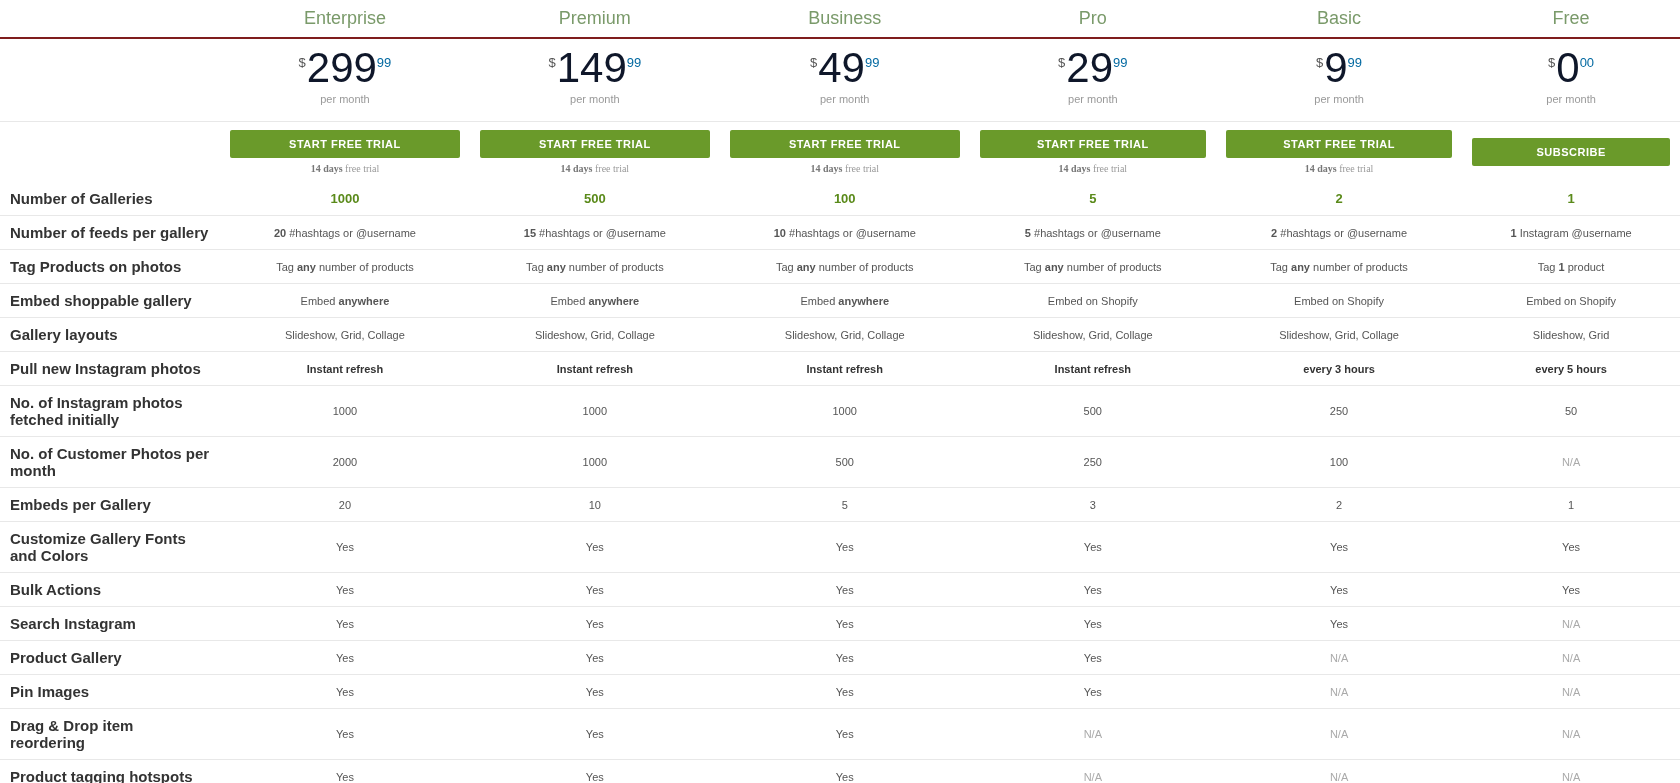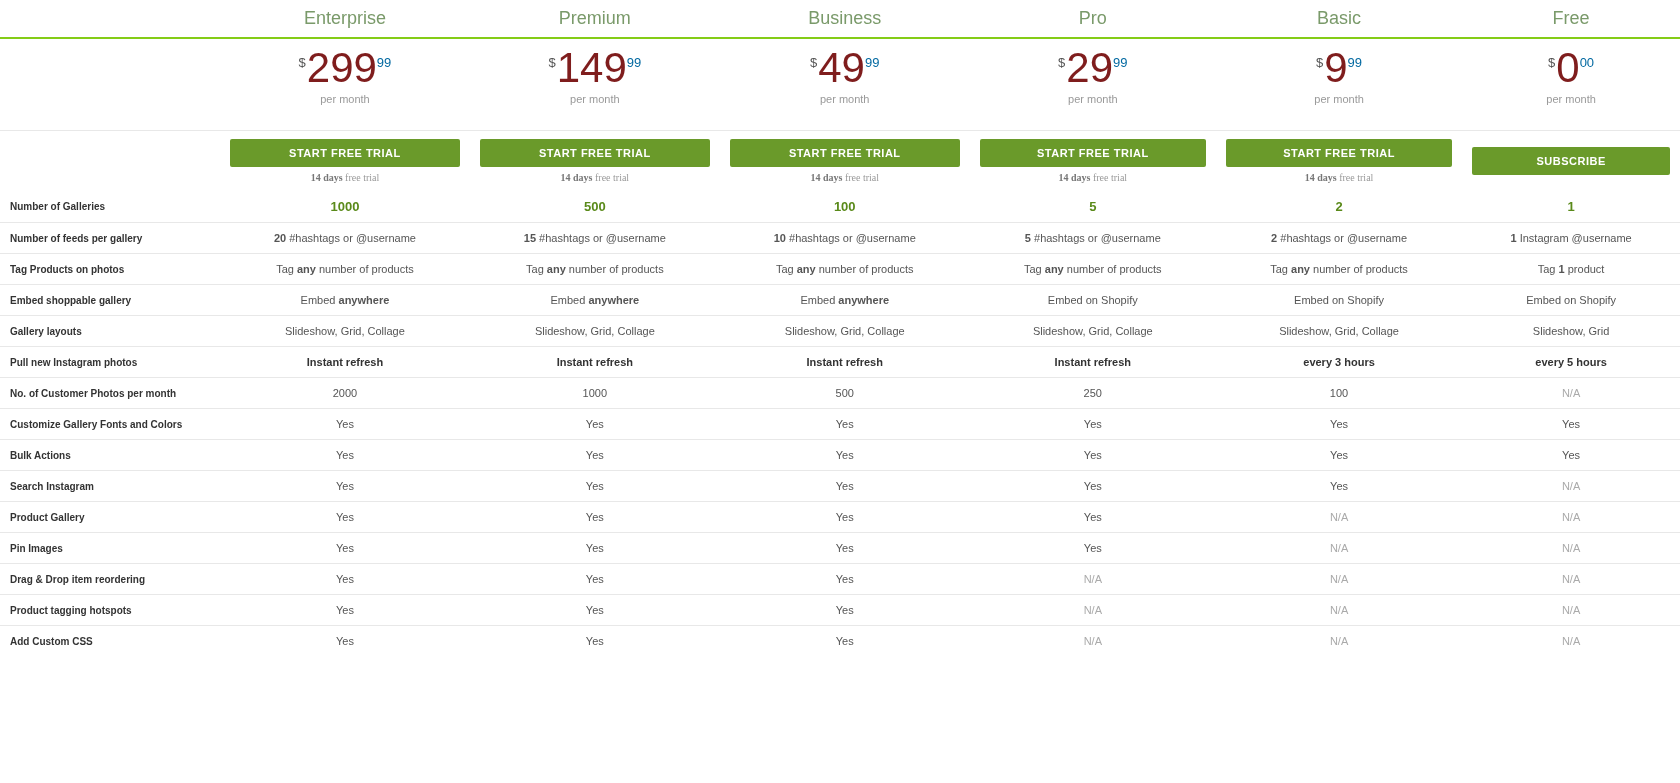--- a/index.html
+++ b/index.html
@@ -10,36 +10,36 @@
     .pricing-table th, .pricing-table td {
       border-bottom: 1px solid #e8e8e8;
       padding: 8px 10px;
       text-align: center;
       vertical-align: middle;
     }
     
     .pricing-table td:first-child {
       text-align: left;
       font-weight: 600;
-      font-size: 10px;
+      font-size: 15px;
       color: #333;
       width: 220px;
       min-width: 200px;
     }
     
     .plan-header { color: #7a9a6a; font-size: 18px; font-weight: 300; padding-top: 10px; padding-bottom: 6px; }
     
     .price-cell { padding: 12px 8px; vertical-align: top; }
     
     .price-display { display: flex; align-items: flex-start; justify-content: center; margin-bottom: 4px; }
     .price-dollar-sign { font-size: 13px; color: #555; margin-top: 8px; margin-right: 1px; }
-    .price-main { font-size: 42px; font-weight: 300; color: #7f1d1d; line-height: 1; }
+    .price-main { font-size: 42px; font-weight: 300; color: #0f172a; line-height: 1; }
     .price-cents { font-size: 13px; color: #0369a1; margin-top: 8px; }
     
-    .per-month { font-size: 11px; color: #999; text-align: center; margin-bottom: 17px; }
+    .per-month { font-size: 11px; color: #999; text-align: center; margin-bottom: 8px; }
     
     .btn-trial {
       background: #6a9a2a;
       color: white;
       border: none;
       padding: 8px 14px;
       font-size: 11px;
       font-weight: 600;
       cursor: pointer;
       border-radius: 2px;
@@ -50,21 +50,21 @@
     
     .trial-text { font-size: 10px; color: #999; margin-top: 5px; text-align: center; font-family: Liberation Serif, serif; }
     .trial-text span { font-weight: 700; color: #777; }
     
     .feature-value { color: #555; font-size: 11px; }
     .feature-value strong { font-weight: 700; }
     .feature-highlight { color: #5a8a1a; font-size: 13px; font-weight: 600; }
     .feature-na { color: #aaa; font-size: 11px; margin-top: 9px; }
     .feature-bold { font-weight: 700; font-size: 11px; color: #333; }
     
-    .header-row th { border-bottom: 2px solid #84cc16; }
+    .header-row th { border-bottom: 2px solid #7f1d1d; }
     
     tr:last-child td { border-bottom: none; }
   </style>
 </head>
 <body>
 
 <table class="pricing-table" id="main-table">
   <thead>
     <tr class="header-row">
       <th></th>
@@ -207,29 +207,47 @@
       <tr>
         <td>Pull new Instagram photos</td>
         <td><span class="feature-bold">Instant refresh</span></td>
         <td><span class="feature-bold">Instant refresh</span></td>
         <td><span class="feature-bold">Instant refresh</span></td>
         <td><span class="feature-bold">Instant refresh</span></td>
         <td><span class="feature-bold">every 3 hours</span></td>
         <td><span class="feature-bold">every 5 hours</span></td>
       </tr>
       <tr>
+        <td>No. of Instagram photos fetched initially</td>
+        <td><span class="feature-value">1000</span></td>
+        <td><span class="feature-value">1000</span></td>
+        <td><span class="feature-value">1000</span></td>
+        <td><span class="feature-value">500</span></td>
+        <td><span class="feature-value">250</span></td>
+        <td><span class="feature-value">50</span></td>
+      </tr>
+      <tr>
         <td>No. of Customer Photos per month</td>
         <td><span class="feature-value">2000</span></td>
         <td><span class="feature-value">1000</span></td>
         <td><span class="feature-value">500</span></td>
         <td><span class="feature-value">250</span></td>
         <td><span class="feature-value">100</span></td>
         <td><span class="feature-na">N/A</span></td>
       </tr>
       <tr>
+        <td>Embeds per Gallery</td>
+        <td><span class="feature-value">20</span></td>
+        <td><span class="feature-value">10</span></td>
+        <td><span class="feature-value">5</span></td>
+        <td><span class="feature-value">3</span></td>
+        <td><span class="feature-value">2</span></td>
+        <td><span class="feature-value">1</span></td>
+      </tr>
+      <tr>
         <td>Customize Gallery Fonts and Colors</td>
         <td><span class="feature-value">Yes</span></td>
         <td><span class="feature-value">Yes</span></td>
         <td><span class="feature-value">Yes</span></td>
         <td><span class="feature-value">Yes</span></td>
         <td><span class="feature-value">Yes</span></td>
         <td><span class="feature-value">Yes</span></td>
       </tr>
       <tr>
         <td>Bulk Actions</td>

